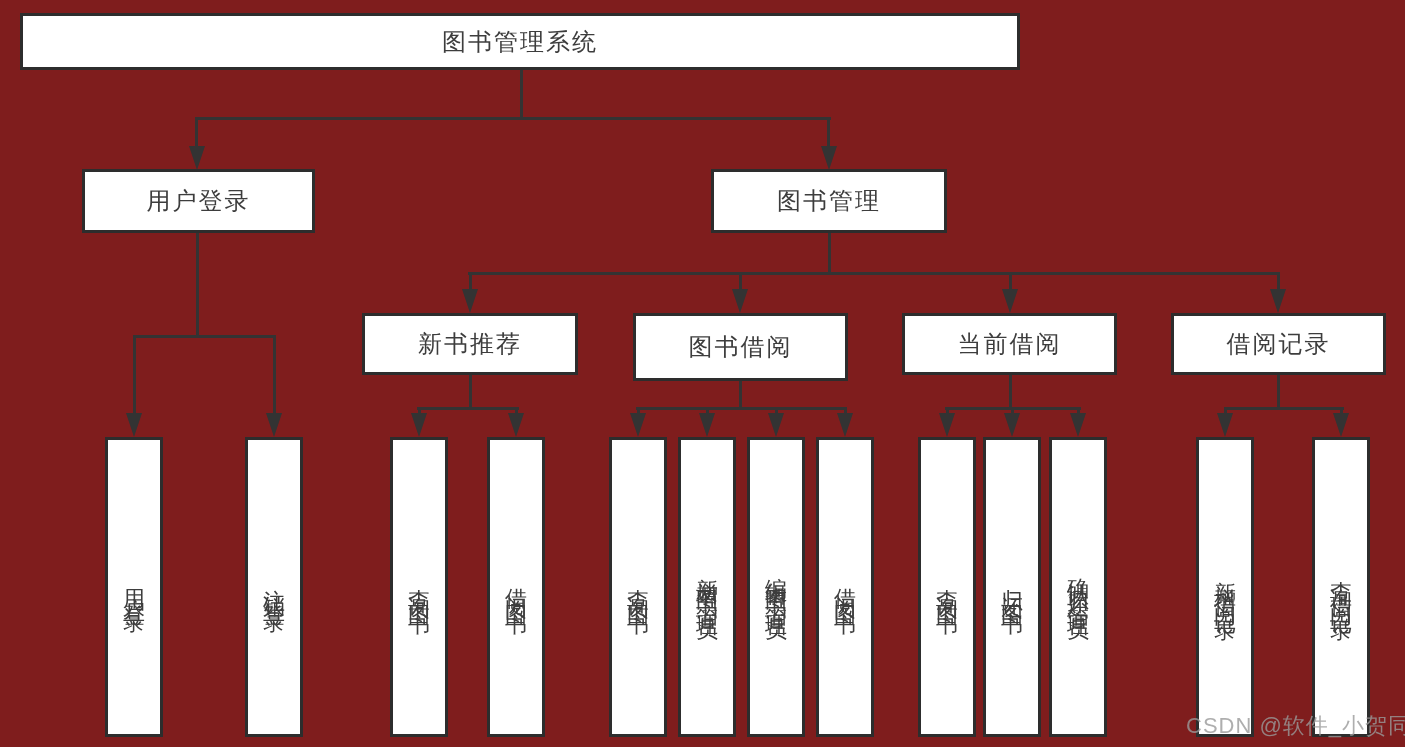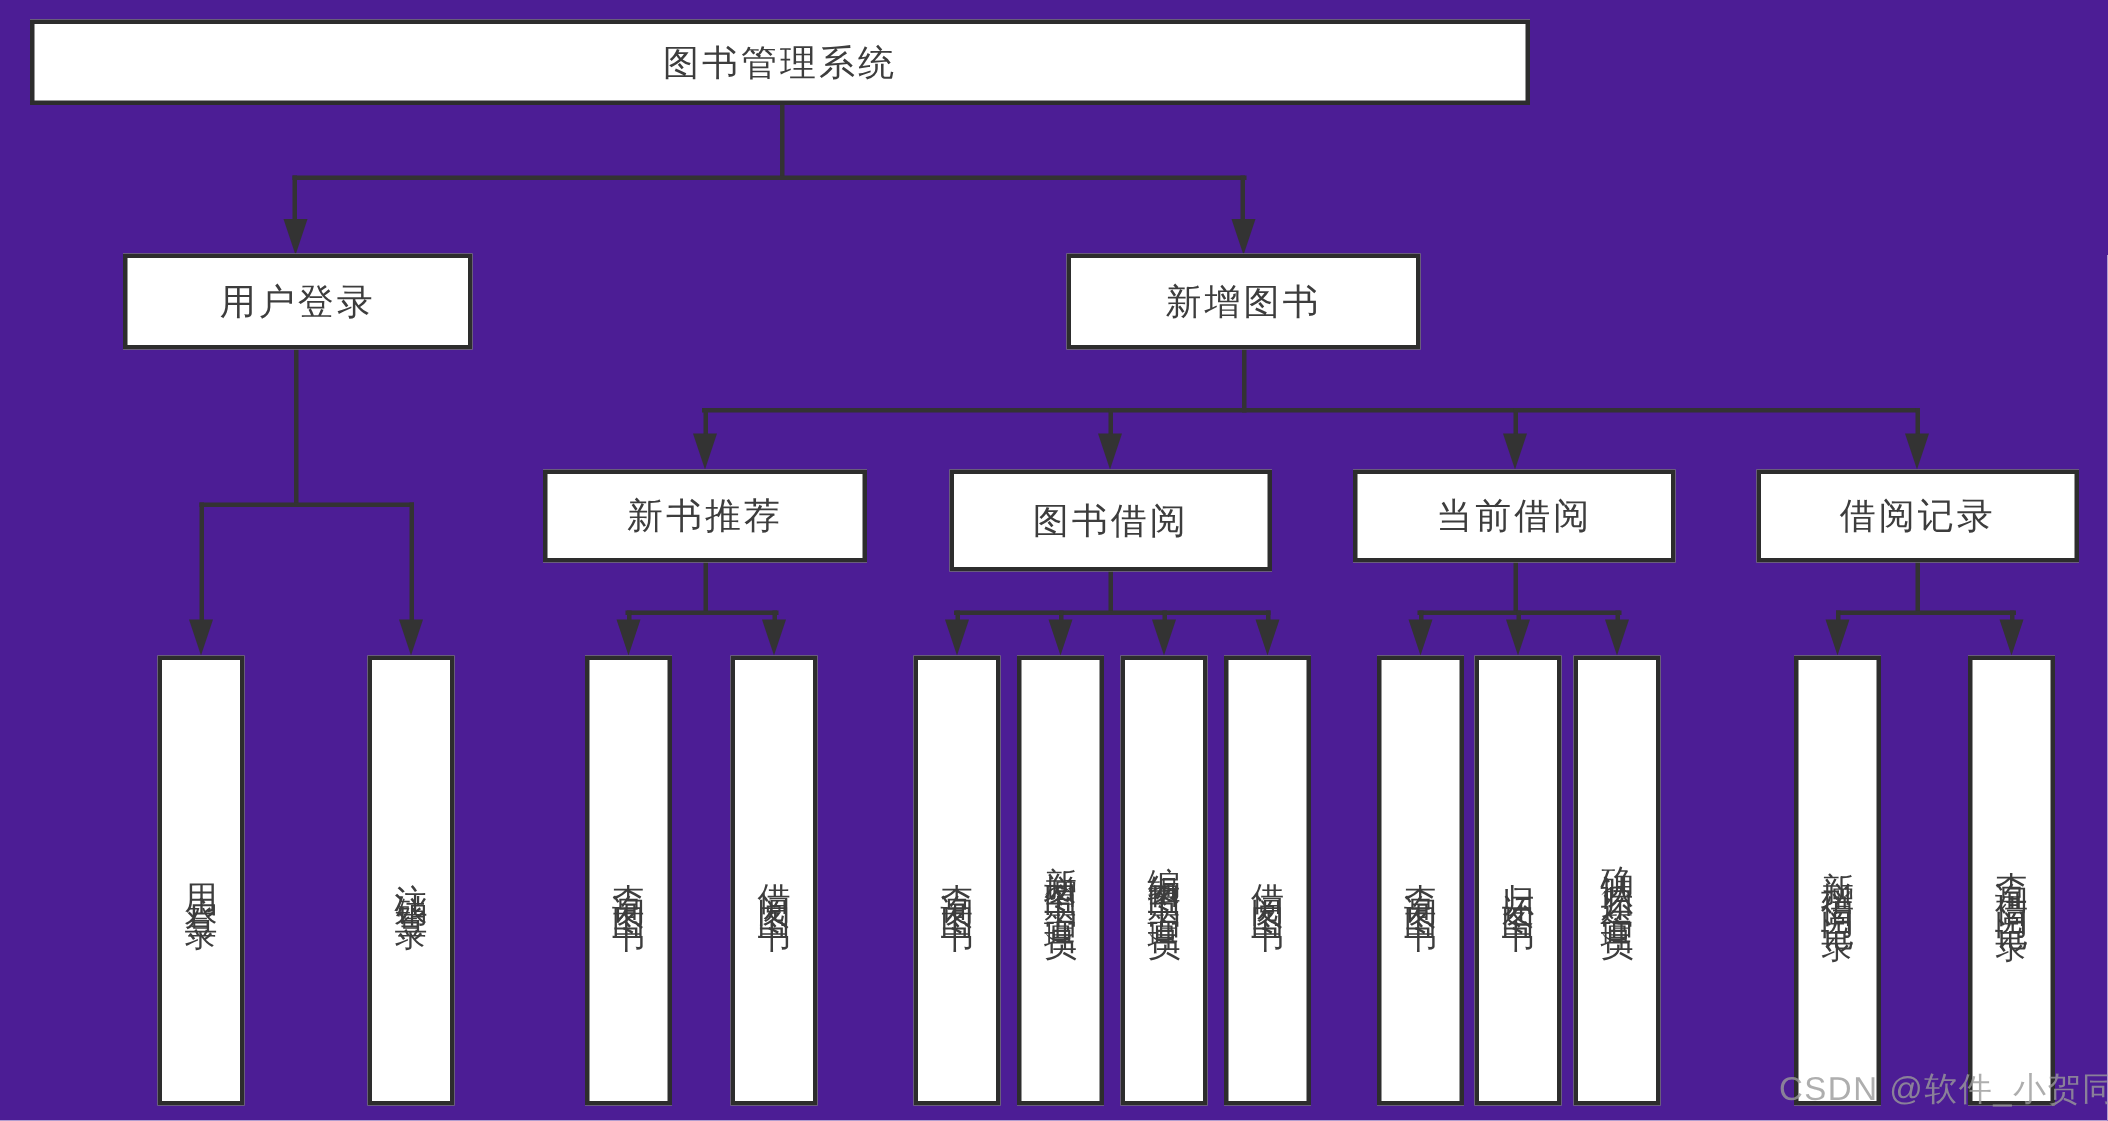--- a/index.html
+++ b/index.html
@@ -1,17 +1,17 @@
 <!DOCTYPE html>
 <html><head>
 <meta charset="utf-8">
 <style>
   html,body{margin:0;padding:0;background:#fff;}
   #stage{
-    position:relative;width:1405px;height:747px;background:#4c1d95;overflow:hidden;
+    position:relative;width:1405px;height:747px;background:#7f1d1d;overflow:hidden;
     font-family:"Liberation Sans","DejaVu Sans",sans-serif;
   }
   .ln{position:absolute;background:#333333;}
   .ar{position:absolute;width:0;height:0;
       border-left:8px solid transparent;border-right:8px solid transparent;
       border-top:24px solid #333333;}
   .hbox{position:absolute;background:#ffffff;border:3px solid #2d2d2d;box-sizing:border-box;
         display:flex;align-items:center;justify-content:center;}
   .hbox span{font-size:24px;letter-spacing:2px;color:#3d3d3d;white-space:nowrap;}
   .vbox{position:absolute;background:#ffffff;border:3px solid #2d2d2d;box-sizing:border-box;
@@ -87,21 +87,21 @@
   <div class="ar" style="left:1333px;top:413px;"></div>
 
   <div class="hbox" style="left:20px;top:13px;width:1000px;height:57px;">
     <span>图书管理系统</span>
   </div>
 
   <div class="hbox" style="left:82px;top:169px;width:233px;height:64px;">
     <span>用户登录</span>
   </div>
   <div class="hbox" style="left:711px;top:169px;width:236px;height:64px;">
-    <span>新增图书</span>
+    <span>图书管理</span>
   </div>
 
   <div class="hbox" style="left:362px;top:313px;width:216px;height:62px;">
     <span>新书推荐</span>
   </div>
   <div class="hbox" style="left:633px;top:313px;width:215px;height:68px;">
     <span>图书借阅</span>
   </div>
   <div class="hbox" style="left:902px;top:313px;width:215px;height:62px;">
     <span>当前借阅</span>

